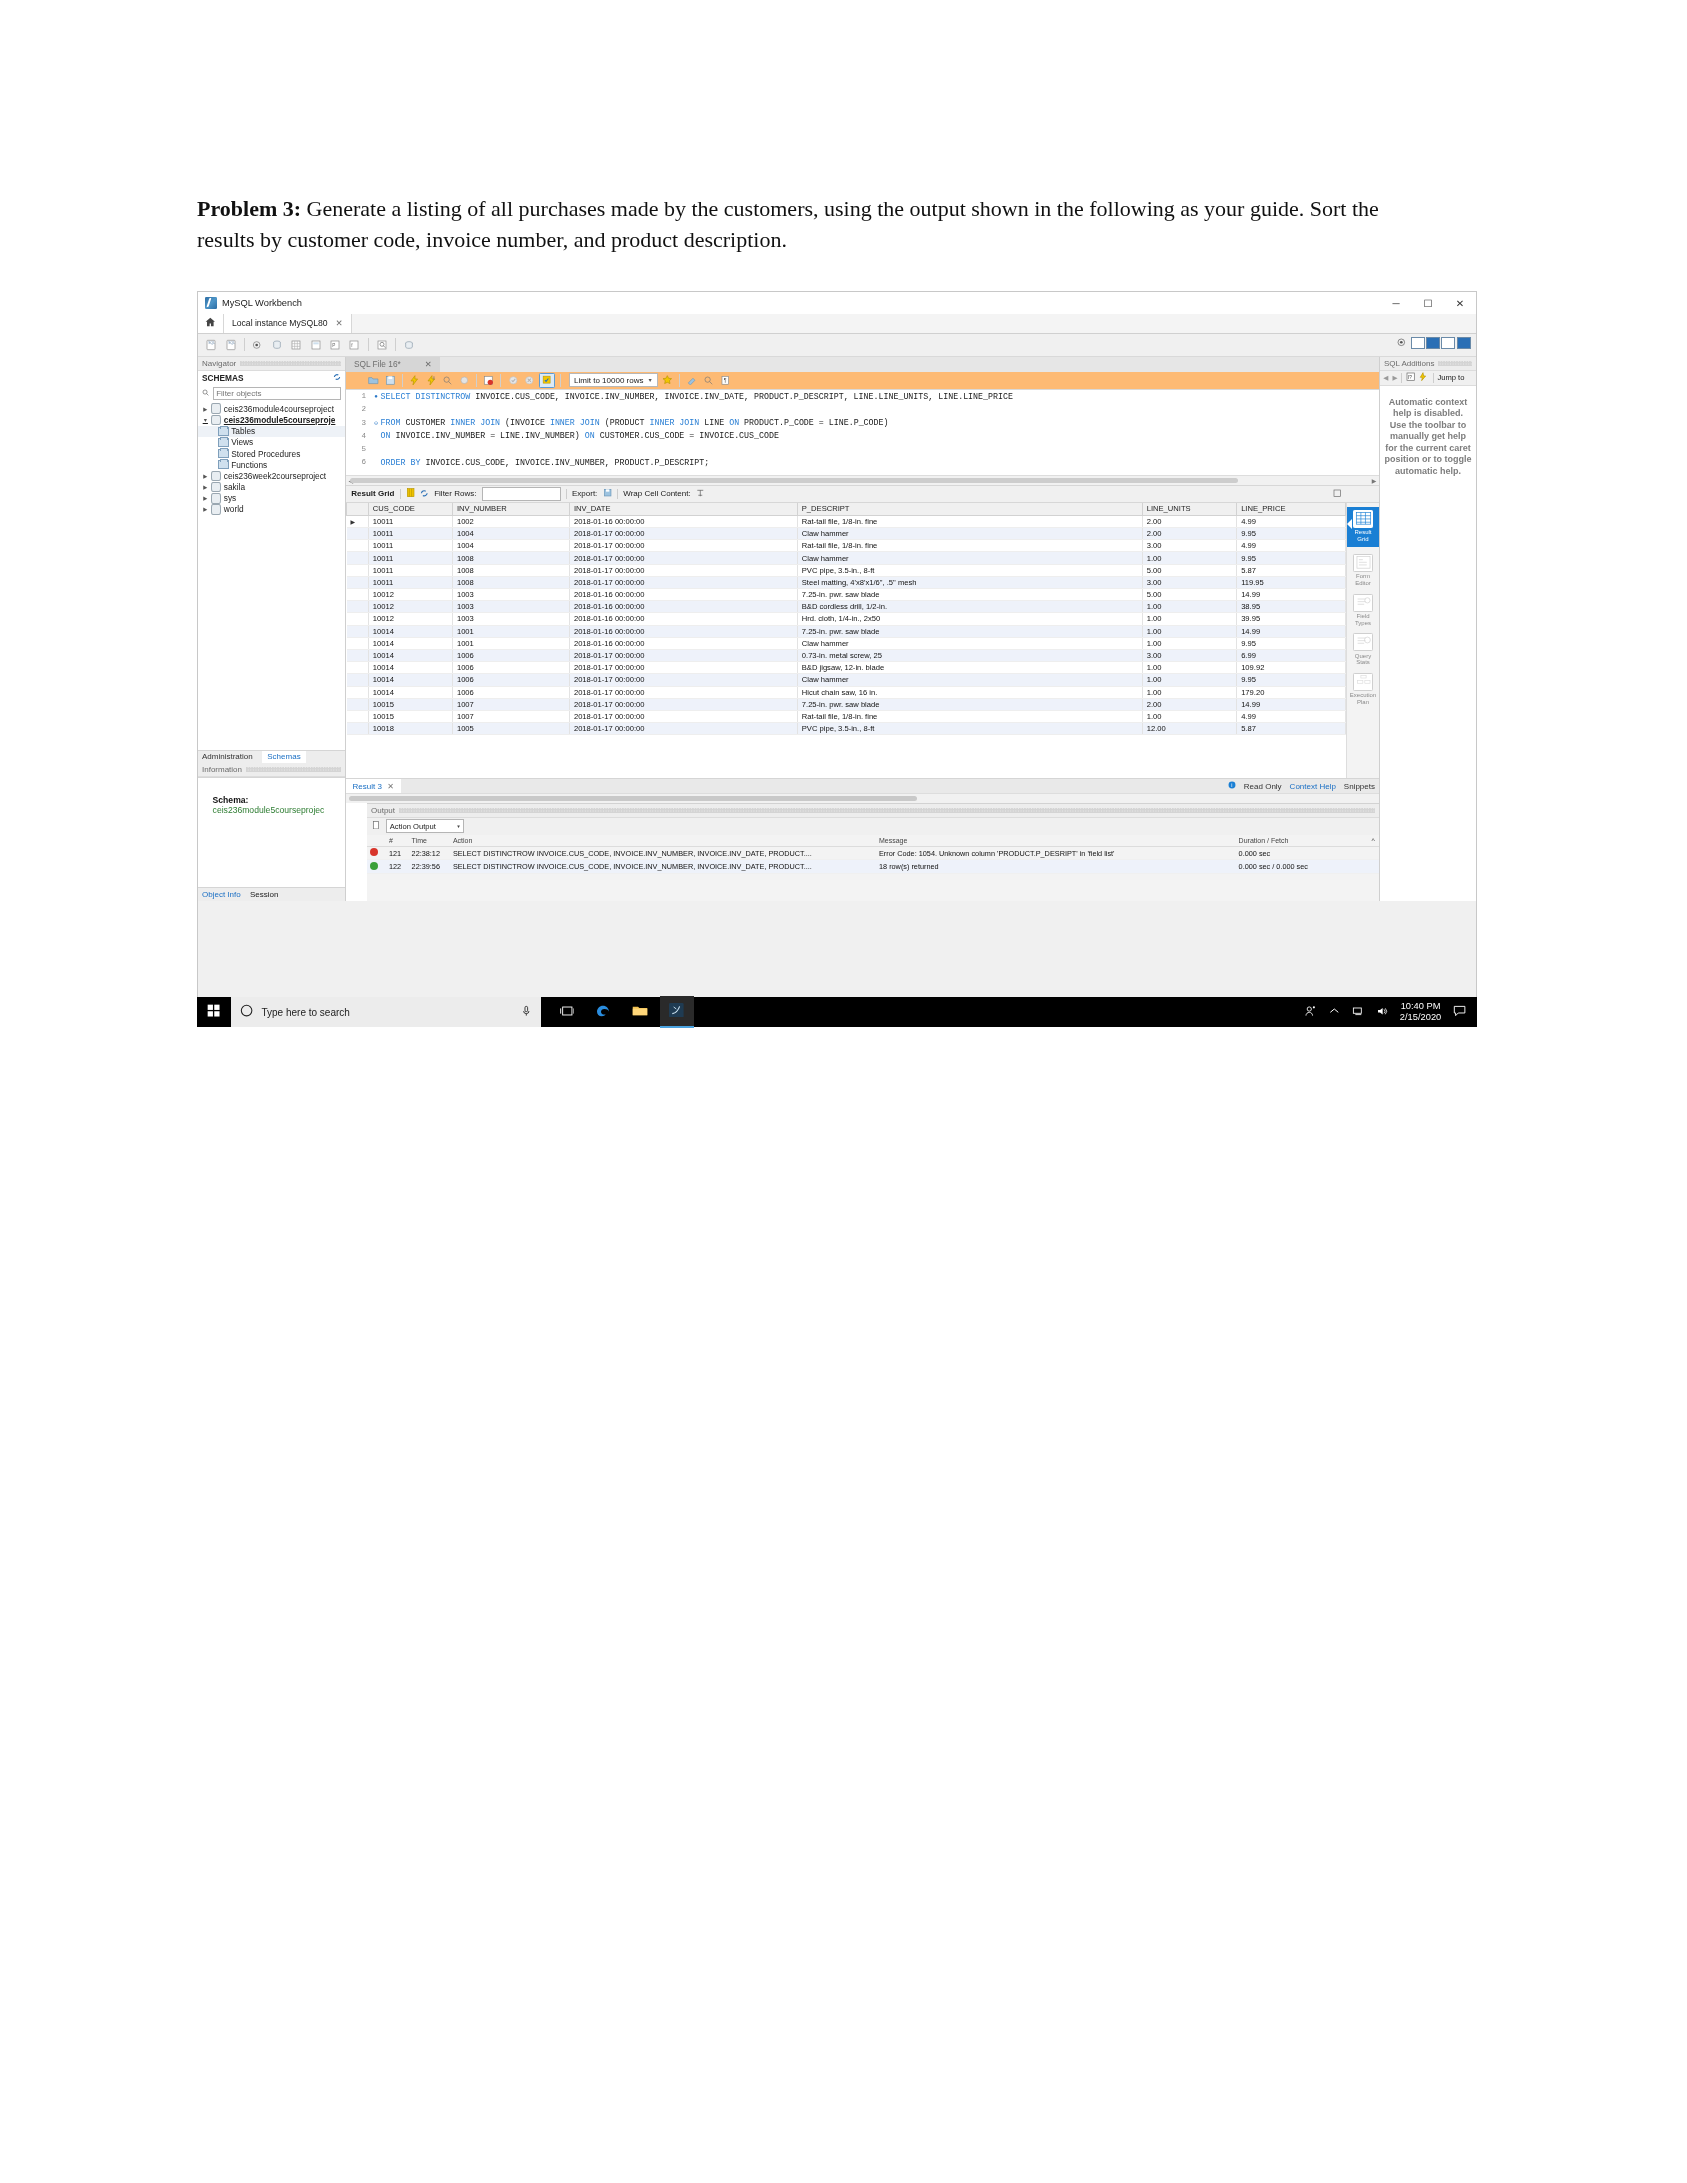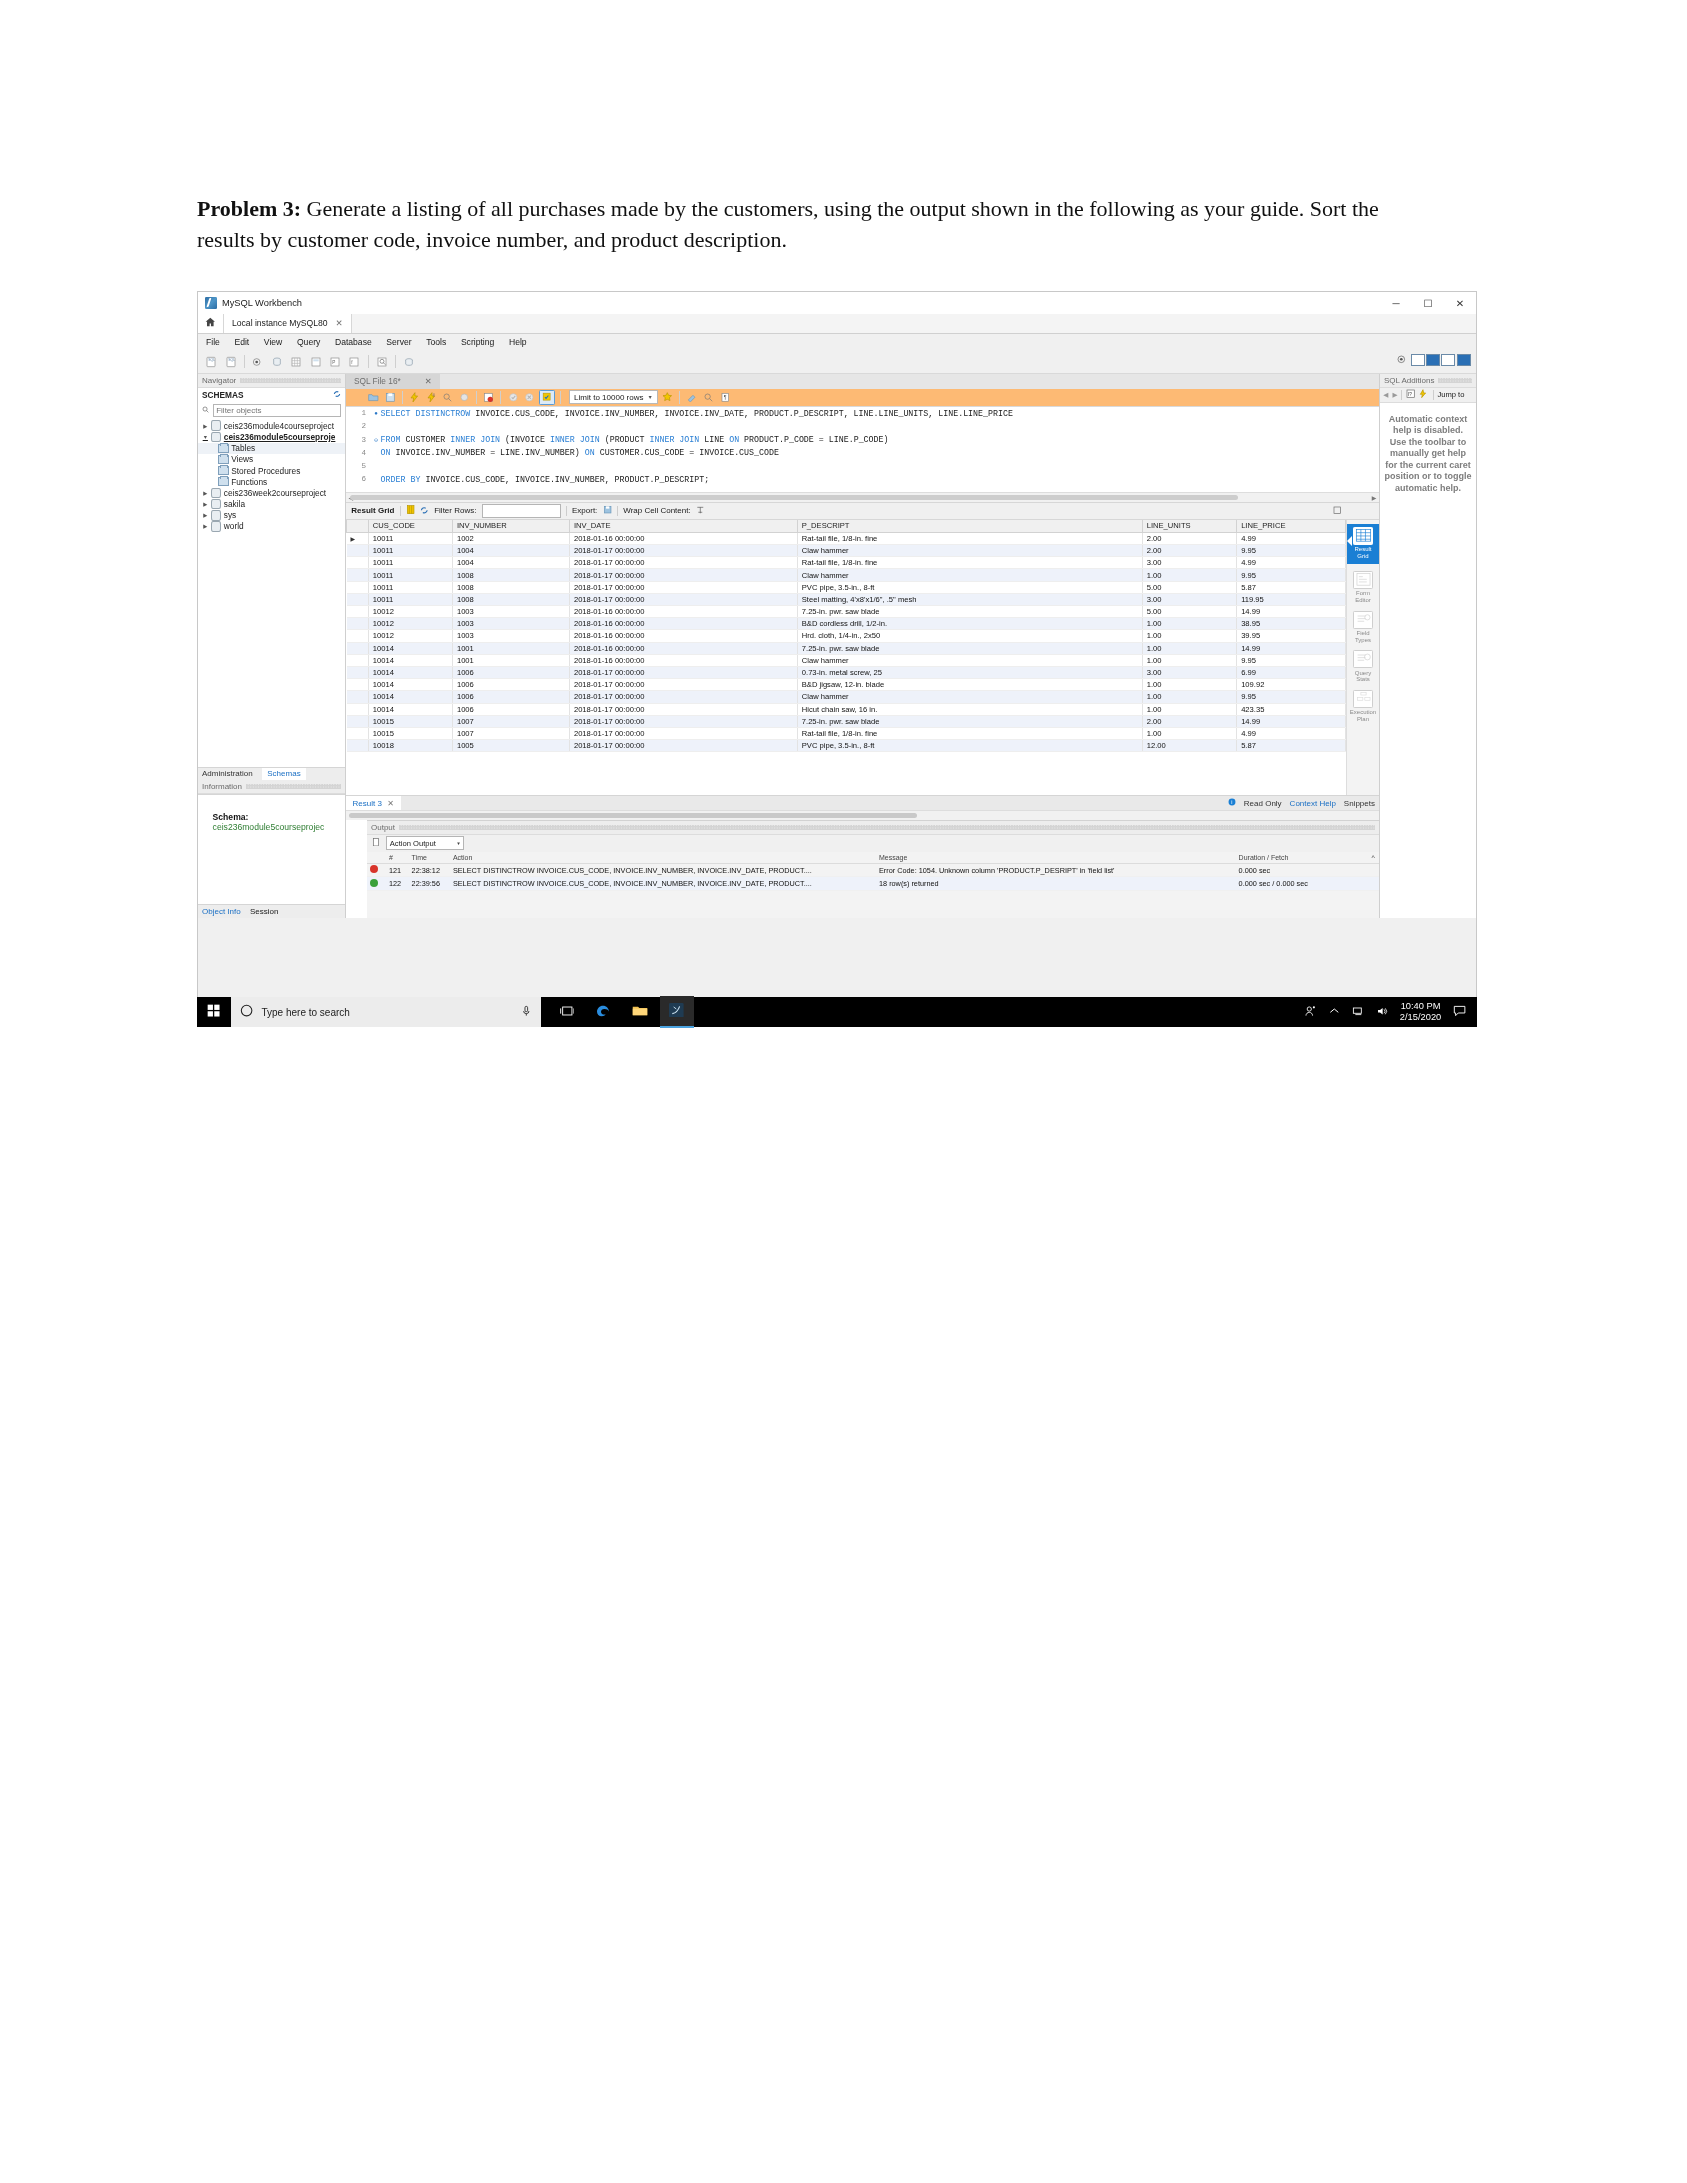--- a/index.html
+++ b/index.html
@@ -226,31 +226,20 @@
               <path d="M8 1L1 7h2v7h4v-4h2v4h4V7h2z" fill="#444"></path>
             </svg>
         </span>
       </div>
       <div class="connTab">
         <span>Local instance MySQL80</span>
         <span class="x">✕</span>
       </div>
     </div>
 
-    <div class="menubar">
-      <span>File</span>
-      <span>Edit</span>
-      <span>View</span>
-      <span>Query</span>
-      <span>Database</span>
-      <span>Server</span>
-      <span>Tools</span>
-      <span>Scripting</span>
-      <span>Help</span>
-    </div>
 
     <div class="maintb">
       <div class="tbbtn">
         <svg width="12" height="12" viewBox="0 0 18 18" style="font-size:13px">
             <rect x="3" y="2" width="12" height="14" rx="1" fill="#fff" stroke="#8a8a8a"></rect>
             <text x="5" y="8" font-size="5" fill="#5b7ea0">SQL</text>
           </svg>
       </div>
       <div class="tbbtn">
         <svg width="12" height="12" viewBox="0 0 18 18" style="font-size:13px">
@@ -744,21 +733,21 @@
                     <td>1.00</td>
                     <td>9.95</td>
                   </tr>
                   <tr>
                     <td class="colmark"></td>
                     <td>10014</td>
                     <td>1006</td>
                     <td>2018-01-17 00:00:00</td>
                     <td>Hicut chain saw, 16 in.</td>
                     <td>1.00</td>
-                    <td>423.35</td>
+                    <td>179.20</td>
                   </tr>
                   <tr class="alt">
                     <td class="colmark"></td>
                     <td>10015</td>
                     <td>1007</td>
                     <td>2018-01-17 00:00:00</td>
                     <td>7.25-in. pwr. saw blade</td>
                     <td>2.00</td>
                     <td>14.99</td>
                   </tr>

